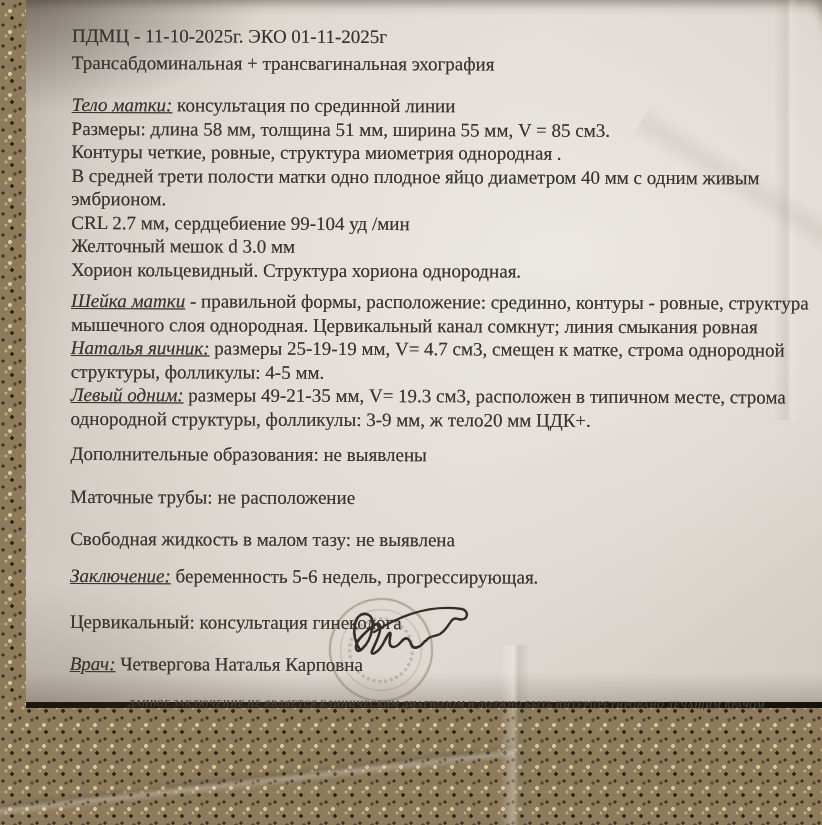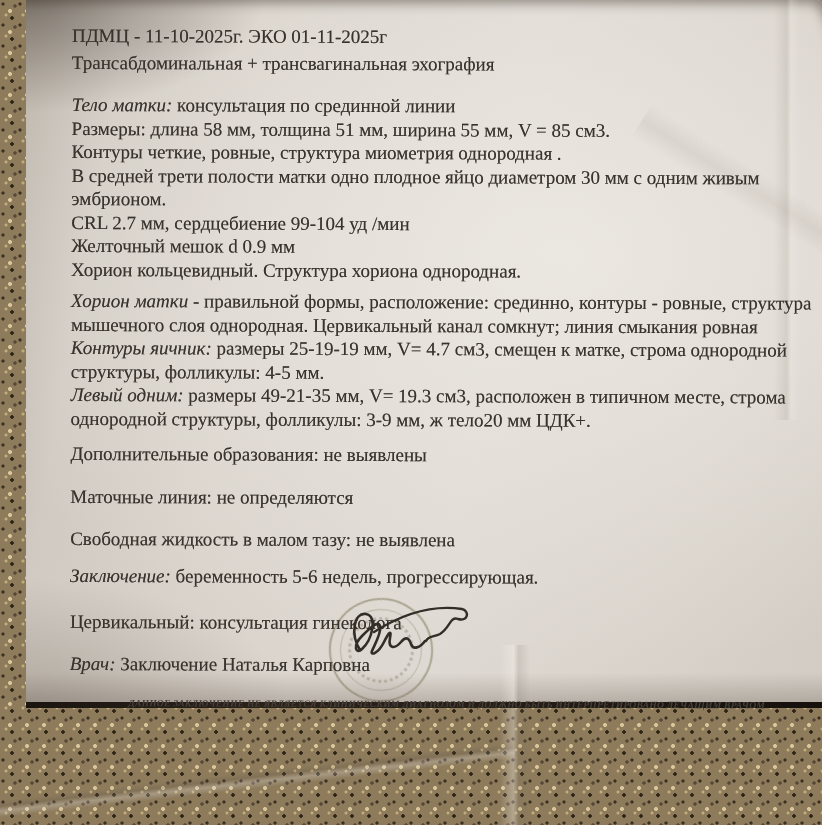--- a/index.html
+++ b/index.html
@@ -43,21 +43,21 @@
   .table-edge{position:absolute;left:0;bottom:0;width:822px;height:6px;
       background:linear-gradient(to right,#1b1510,#2b221a 30%,#241c15 62%,#140f0b);}
   
   .doc{
     position:absolute;left:46px;top:24px;width:754px;
     transform:rotate(0.2deg);transform-origin:left top;
     color:#38332c;font-size:19px;line-height:23.5px;z-index:3;
     text-shadow:0 0 0.5px rgba(56,50,43,0.55);
   }
   .doc p{margin:0;}
-  .lead-i{font-style:italic;}
+  .lead-i{font-style:italic;text-decoration:underline;}
   .m-uterus{margin-top:19px !important;}
   .m-cervix{margin-top:8px !important;}
   .m-add{margin-top:12px !important;}
   .m-tubes{margin-top:19px !important;}
   .m-fluid{margin-top:19px !important;}
   .m-concl{margin-top:13px !important;}
   .m-rec{margin-top:23px !important;}
   .m-doc{margin-top:18px !important;}
   .m-l2{margin-top:3px !important;}
   .disclaimer{
@@ -109,66 +109,66 @@
         <span class="lead-i">Тело матки:</span>
         <span>консультация по срединной линии</span>
       </p>
       <p>
         <span>Размеры: длина 58 мм, толщина 51 мм, ширина 55 мм, V = 85 см3.</span>
       </p>
       <p>
         <span>Контуры четкие, ровные, структура миометрия однородная .</span>
       </p>
       <p>
-        <span>В средней трети полости матки одно плодное яйцо диаметром 30 мм с одним живым эмбрионом.</span>
+        <span>В средней трети полости матки одно плодное яйцо диаметром 40 мм с одним живым эмбрионом.</span>
       </p>
       <p>
         <span>CRL 2.7 мм, сердцебиение 99-104 уд /мин</span>
       </p>
       <p>
-        <span>Желточный мешок d 0.9 мм</span>
+        <span>Желточный мешок d 3.0 мм</span>
       </p>
       <p>
         <span>Хорион кольцевидный. Структура хориона однородная.</span>
       </p>
 
       <p class="m-cervix">
-        <span class="lead-i">Хорион матки</span>
+        <span class="lead-i">Шейка матки</span>
         <span>- правильной формы, расположение: срединно, контуры - ровные, структура мышечного слоя однородная. Цервикальный канал сомкнут; линия смыкания ровная</span>
       </p>
       <p>
-        <span class="lead-i">Контуры яичник:</span>
+        <span class="lead-i">Наталья яичник:</span>
         <span>размеры 25-19-19 мм, V= 4.7 см3, смещен к матке, строма однородной структуры, фолликулы: 4-5 мм.</span>
       </p>
       <p>
         <span class="lead-i">Левый одним:</span>
         <span>размеры 49-21-35 мм, V= 19.3 см3, расположен в типичном месте, строма однородной структуры, фолликулы: 3-9 мм, ж тело20 мм ЦДК+.</span>
       </p>
 
       <p class="m-add">
         <span>Дополнительные образования: не выявлены</span>
       </p>
       <p class="m-tubes">
-        <span>Маточные линия: не определяются</span>
+        <span>Маточные трубы: не расположение</span>
       </p>
       <p class="m-fluid">
         <span>Свободная жидкость в малом тазу: не выявлена</span>
       </p>
 
       <p class="m-concl">
         <span class="lead-i">Заключение:</span>
         <span>беременность 5-6 недель, прогрессирующая.</span>
       </p>
       <p class="m-rec">
         <span>Цервикальный:</span>
         <span>консультация гинеколога</span>
       </p>
       <p class="m-doc">
         <span class="lead-i">Врач:</span>
-        <span>Заключение Наталья Карповна</span>
+        <span>Четвергова Наталья Карповна</span>
       </p>
 
       <p class="disclaimer">
         <span>ДАННОЕ ЗАКЛЮЧЕНИЕ НЕ ЯВЛЯЕТСЯ КЛИНИЧЕСКИМ ДИАГНОЗОМ И ДОЛЖНО БЫТЬ ИНТЕРПРЕТИРОВАНО ЛЕЧАЩИМ ВРАЧОМ</span>
       </p>
     </div>
 
     <div class="crease c1"></div>
     <div class="crease c2"></div>
     <div class="crease c3"></div>

